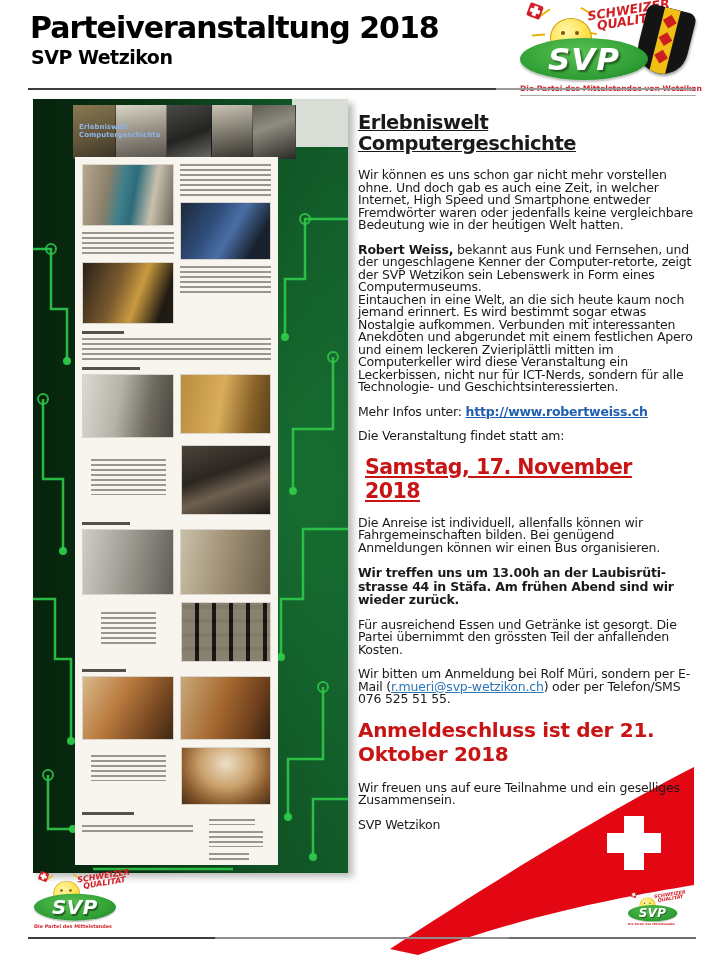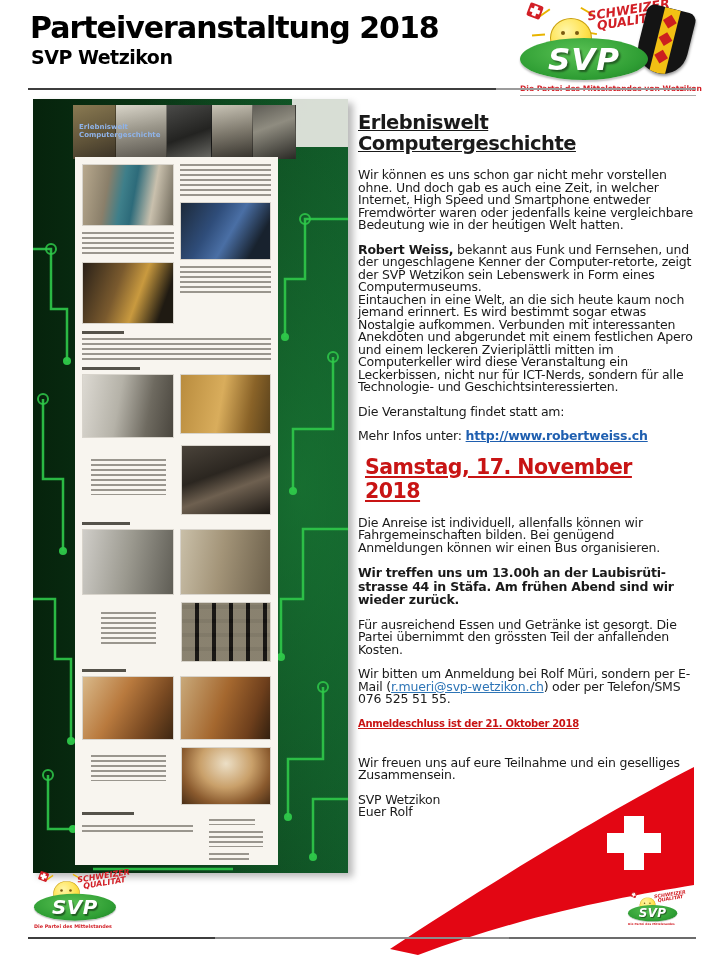--- a/index.html
+++ b/index.html
@@ -76,22 +76,22 @@
   
   .rightcol{position:absolute;left:358px;top:112px;width:338px;z-index:2;}
   .rc-h{font-size:19.5px;font-weight:bold;line-height:21px;text-decoration:underline;letter-spacing:-0.5px;margin:0 0 15px;}
   .rc-h span{display:block;}
   .rightcol p{font-size:12.5px;line-height:12.5px;letter-spacing:-0.2px;margin:0 0 12px;}
   .blocky{display:block;}
   a.lnk{color:#1f5fb0;font-weight:bold;text-decoration:underline;cursor:pointer;}
   a.email{color:#2e75b6;text-decoration:underline;font-weight:normal;cursor:pointer;text-align:right;}
   .date-red{font-size:20.5px;font-weight:bold;color:#c81414;text-decoration:underline;letter-spacing:-0.5px;
             margin:2px 7px 14px;}
-  .deadline{font-size:10px;font-weight:bold;color:#c81414;text-decoration:underline;letter-spacing:-0.3px;
-            margin:2px 0 28px;}
+  .deadline{font-size:20px;font-weight:bold;color:#c81414;letter-spacing:-0.3px;
+            margin:2px 0 16px;}
   .boldp{font-weight:bold;line-height:13.5px !important;}
   .sig span{display:block;}
 
   
   .swoosh{position:absolute;left:356px;top:755px;width:342px;height:205px;z-index:1;}
   .ftr-rule{position:absolute;left:28px;top:937px;width:668px;height:2px;
             background:linear-gradient(to right,#3d3d3d 0 28%,#8d8d8d 28% 72%,#6b6b6b 72% 100%);z-index:5;}
 </style>
 </head>
 <body>
@@ -271,46 +271,45 @@
       <span>Computergeschichte</span>
     </div>
 
     <p><span>Wir können es uns schon gar nicht mehr vorstellen ohne. Und doch gab es auch eine Zeit, in welcher Internet, High Speed und Smartphone entweder Fremdwörter waren oder jedenfalls keine vergleichbare Bedeutung wie in der heutigen Welt hatten.</span></p>
 
     <p>
       <b>Robert Weiss,</b><span> bekannt aus Funk und Fernsehen, und der ungeschlagene Kenner der Computer-retorte, zeigt der SVP Wetzikon sein Lebenswerk in Form eines Computermuseums.</span>
       <span class="blocky">Eintauchen in eine Welt, an die sich heute kaum noch jemand erinnert. Es wird bestimmt sogar etwas Nostalgie aufkommen. Verbunden mit interessanten Anekdoten und abgerundet mit einem festlichen Apero und einem leckeren Zvieriplättli mitten im Computerkeller wird diese Veranstaltung ein Leckerbissen, nicht nur für ICT-Nerds, sondern für alle Technologie- und Geschichtsinteressierten.</span>
     </p>
 
-    <p><span>Die Veranstaltung findet statt am:</span></p>
-
     <p>
       <span>Mehr Infos unter: </span><a class="lnk">http://www.robertweiss.ch</a>
     </p>
 
+    <p><span>Die Veranstaltung findet statt am:</span></p>
+
     <div class="date-red">Samstag, 17. November 2018</div>
 
     <p><span>Die Anreise ist individuell, allenfalls können wir Fahrgemeinschaften bilden. Bei genügend Anmeldungen können wir einen Bus organisieren.</span></p>
 
     <p class="boldp"><span>Wir treffen uns um 13.00h an der Laubisrüti-strasse 44 in Stäfa. Am frühen Abend sind wir wieder zurück.</span></p>
 
     <p><span>Für ausreichend Essen und Getränke ist gesorgt. Die Partei übernimmt den grössten Teil der anfallenden Kosten.</span></p>
 
 
     <p>
       <span>Wir bitten um Anmeldung bei Rolf Müri, sondern per E-Mail (</span><a class="email">r.mueri@svp-wetzikon.ch</a><span>) oder per Telefon/SMS 076 525 51 55.</span>
     </p>
 
     <div class="deadline">Anmeldeschluss ist der 21. Oktober 2018</div>
 
     <p><span>Wir freuen uns auf eure Teilnahme und ein geselliges Zusammensein.</span></p>
 
     <p class="sig">
       <span>SVP Wetzikon</span>
-      <span>Euer Rolf</span>
     </p>
   </div>
 
   <div class="svplogo logo-bl">
     <span class="lg-ray" style="left:18px;top:8px;transform:rotate(-35deg);"></span>
     <span class="lg-ray" style="left:60px;top:6px;transform:rotate(30deg);"></span>
     <span class="lg-sun">
       <span class="lg-eye" style="left:10px;"></span>
       <span class="lg-eye" style="left:24px;"></span>
       <span class="lg-smile"></span>

